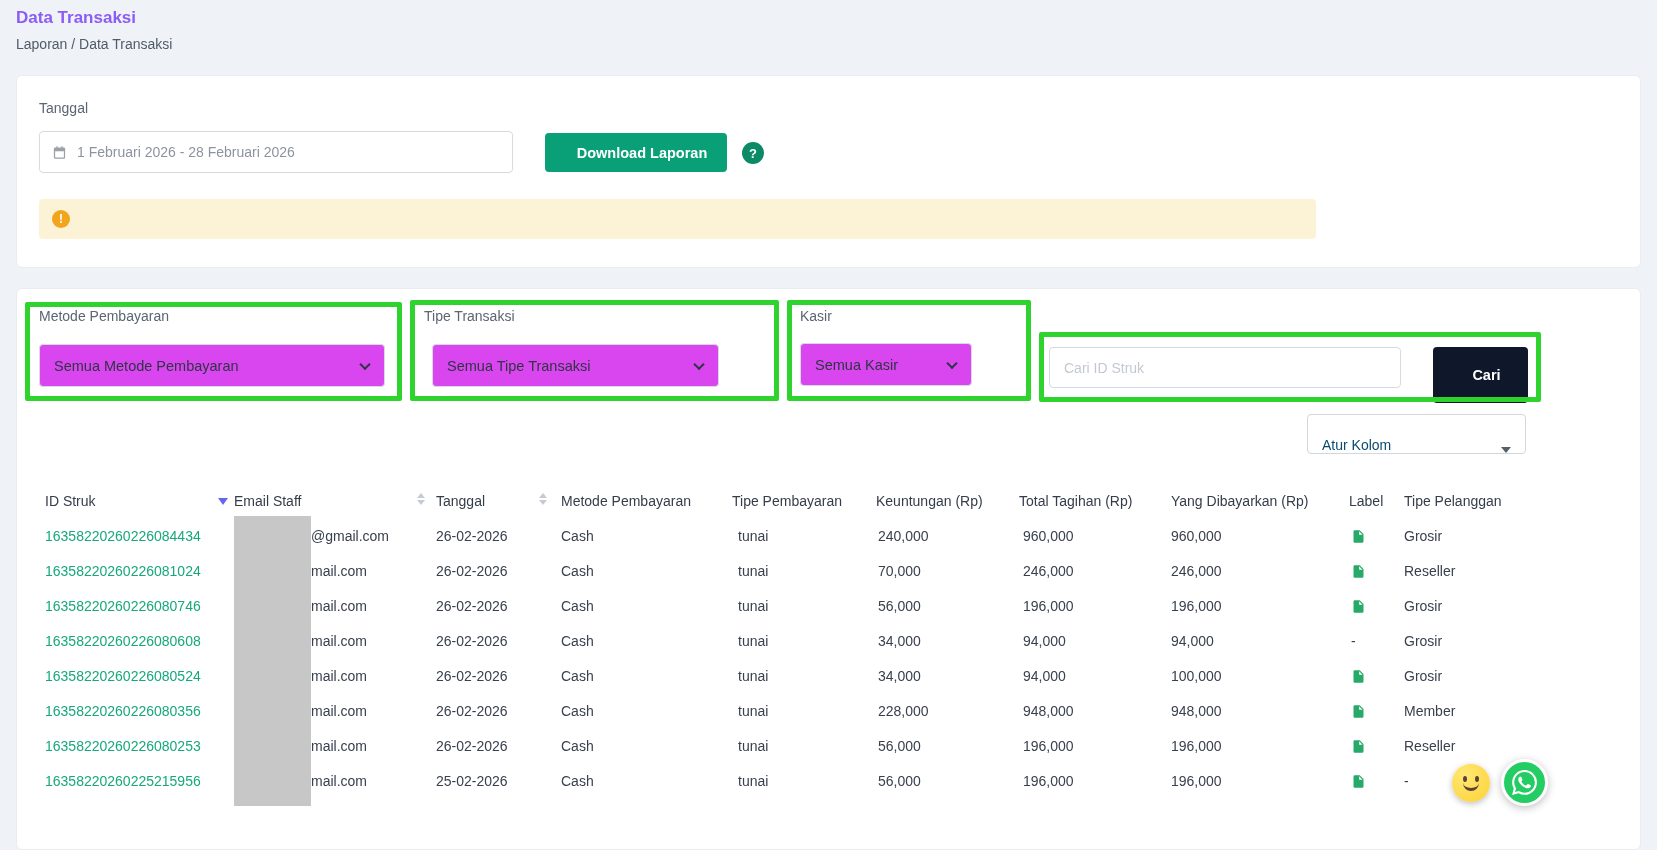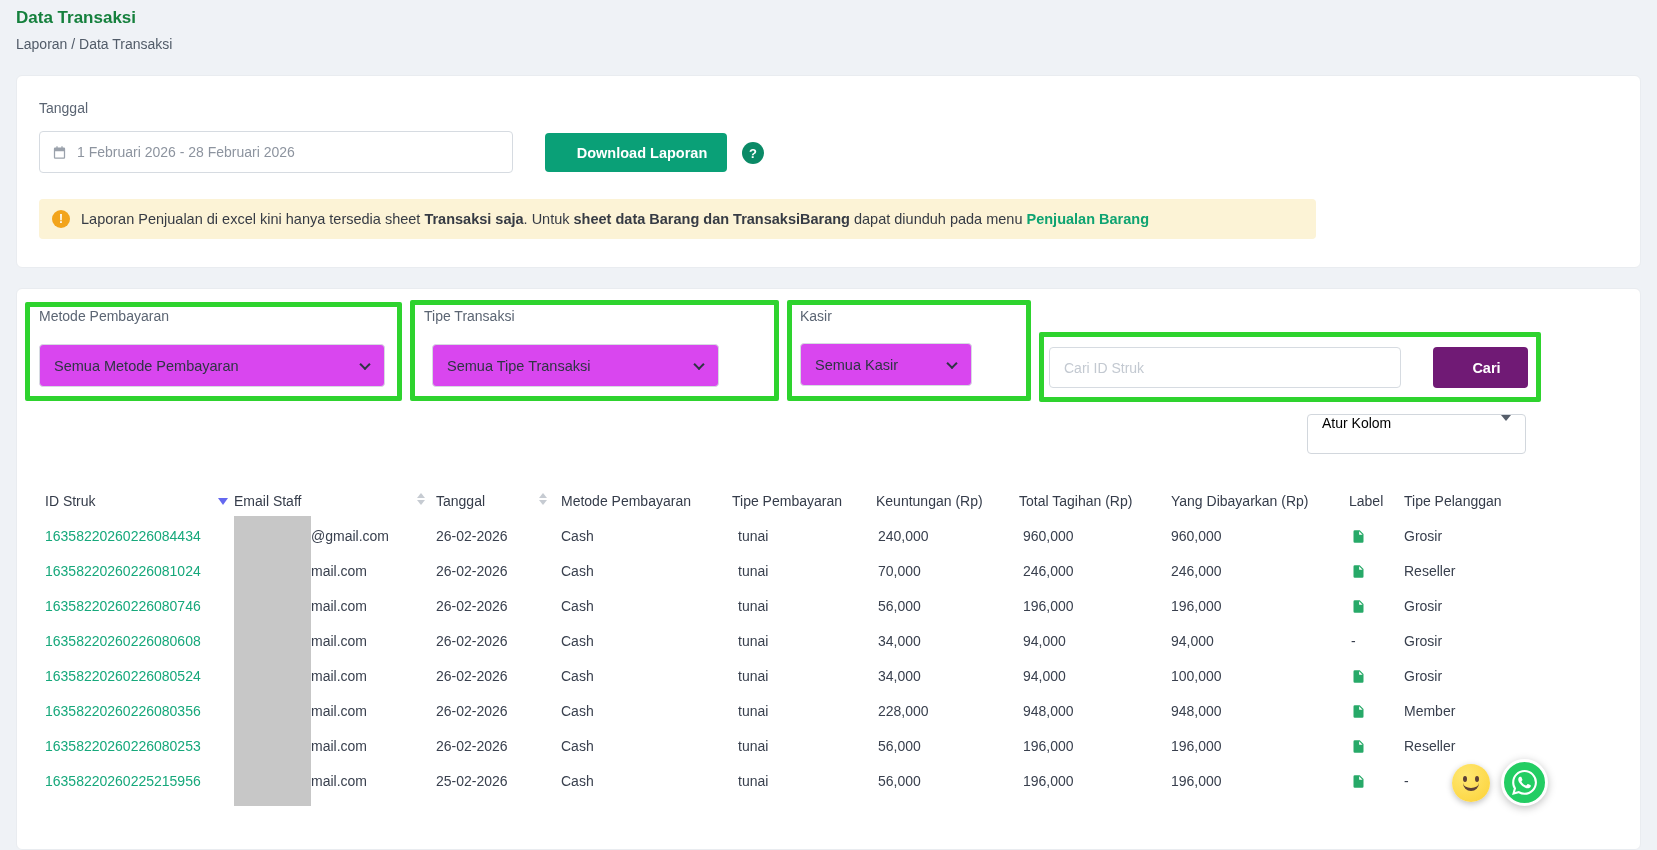--- a/index.html
+++ b/index.html
@@ -4,21 +4,21 @@
 <style>
   * { box-sizing: border-box; margin: 0; padding: 0; }
   body {
     width: 1657px; height: 850px; overflow: hidden;
     background: #eff2f6;
     font-family: "Liberation Sans", "DejaVu Sans", sans-serif;
     color: #39404e;
   }
   #screen { position: relative; width: 1657px; height: 850px; }
 
-  .page-title { position: absolute; left: 16px; top: 8px; font-size: 17px; font-weight: bold; color: #15803d; }
+  .page-title { position: absolute; left: 16px; top: 8px; font-size: 17px; font-weight: bold; color: #8b5cf6; }
   .breadcrumb { position: absolute; left: 16px; top: 36px; font-size: 14px; color: #515b68; }
 
   .card { position: absolute; background: #fff; border: 1px solid #e9ecf0; border-radius: 6px; }
   #card-report { left: 16px; top: 75px; width: 1625px; height: 193px; }
   #card-table  { left: 16px; top: 288px; width: 1625px; height: 562px; }
 
   .flt-label { position: absolute; font-size: 14px; color: #5b6573; white-space: nowrap; }
 
   .date-input {
     position: absolute; left: 22px; top: 55px; width: 474px; height: 42px;
@@ -68,27 +68,27 @@
   #sel-metode { left: 22px;  top: 55px; width: 346px; }
   #sel-tipe   { left: 415px; top: 55px; width: 287px; }
   #sel-kasir  { left: 783px; top: 54px; width: 172px; }
 
   #search-input {
     position: absolute; left: 1032px; top: 58px; width: 352px; height: 41px;
     border: 1px solid #d6dbe1; border-radius: 4px; padding: 0 14px;
     font-size: 14px; color: #8b5cf6; font-family: inherit; outline: none;
   }
   #search-input::placeholder { color: #c3c9d1; }
-  #btn-cari { position: absolute; left: 1416px; top: 58px; width: 95px; height: 41px; background: #701a75; }
+  #btn-cari { position: absolute; left: 1416px; top: 58px; width: 95px; height: 56px; background: #0f172a; }
 
   #atur {
     position: absolute; left: 1290px; top: 125px; width: 219px; height: 40px;
     background: #fff; border: 1px solid #d2d7dd; border-radius: 4px;
-    display: flex; align-items: flex-start; justify-content: space-between; padding: 0 14px;
-    font-size: 14px; color: #000000; cursor: pointer;
+    display: flex; align-items: flex-end; justify-content: space-between; padding: 0 14px;
+    font-size: 14px; color: #0c4a6e; cursor: pointer;
   }
   .tri-dn-sm { width: 0; height: 0; border-left: 5px solid transparent; border-right: 5px solid transparent; border-top: 6px solid #565e6a; }
 
   .thead { position: absolute; left: 0; top: 196px; width: 100%; height: 32px; }
   .hcell { position: absolute; font-size: 14px; font-weight: normal; color: #353c4a; line-height: 32px; white-space: nowrap; }
   .h-id     { left: 28px; }   .h-email  { left: 217px; }  .h-date   { left: 419px; }
   .h-method { left: 544px; }  .h-ptype  { left: 715px; }  .h-profit { left: 859px; text-align: right; }
   .h-total  { left: 1002px; } .h-paid   { left: 1154px; } .h-label  { left: 1332px; }
   .h-cust   { left: 1387px; }
 
@@ -145,21 +145,20 @@
           </svg>
       </span>
       <span>1 Februari 2026 - 28 Februari 2026</span>
     </div>
 
     <button class="btn" id="btn-download">Download Laporan</button>
     <div id="help-badge">?</div>
 
     <div class="alert">
       <span class="warn-ic">!</span>
-      <span><span>Laporan Penjualan di excel kini hanya tersedia sheet </span><b>Transaksi saja</b><span>. Untuk </span><b>sheet data Barang dan TransaksiBarang</b><span> dapat diunduh pada menu </span><span class="green-link">Penjualan Barang</span></span>
     </div>
   </section>
 
   <section class="card" id="card-table">
 
     <div class="ann" id="ann-metode"></div>
     <div class="ann" id="ann-tipe"></div>
     <div class="ann" id="ann-kasir"></div>
     <div class="ann" id="ann-search"></div>
 

